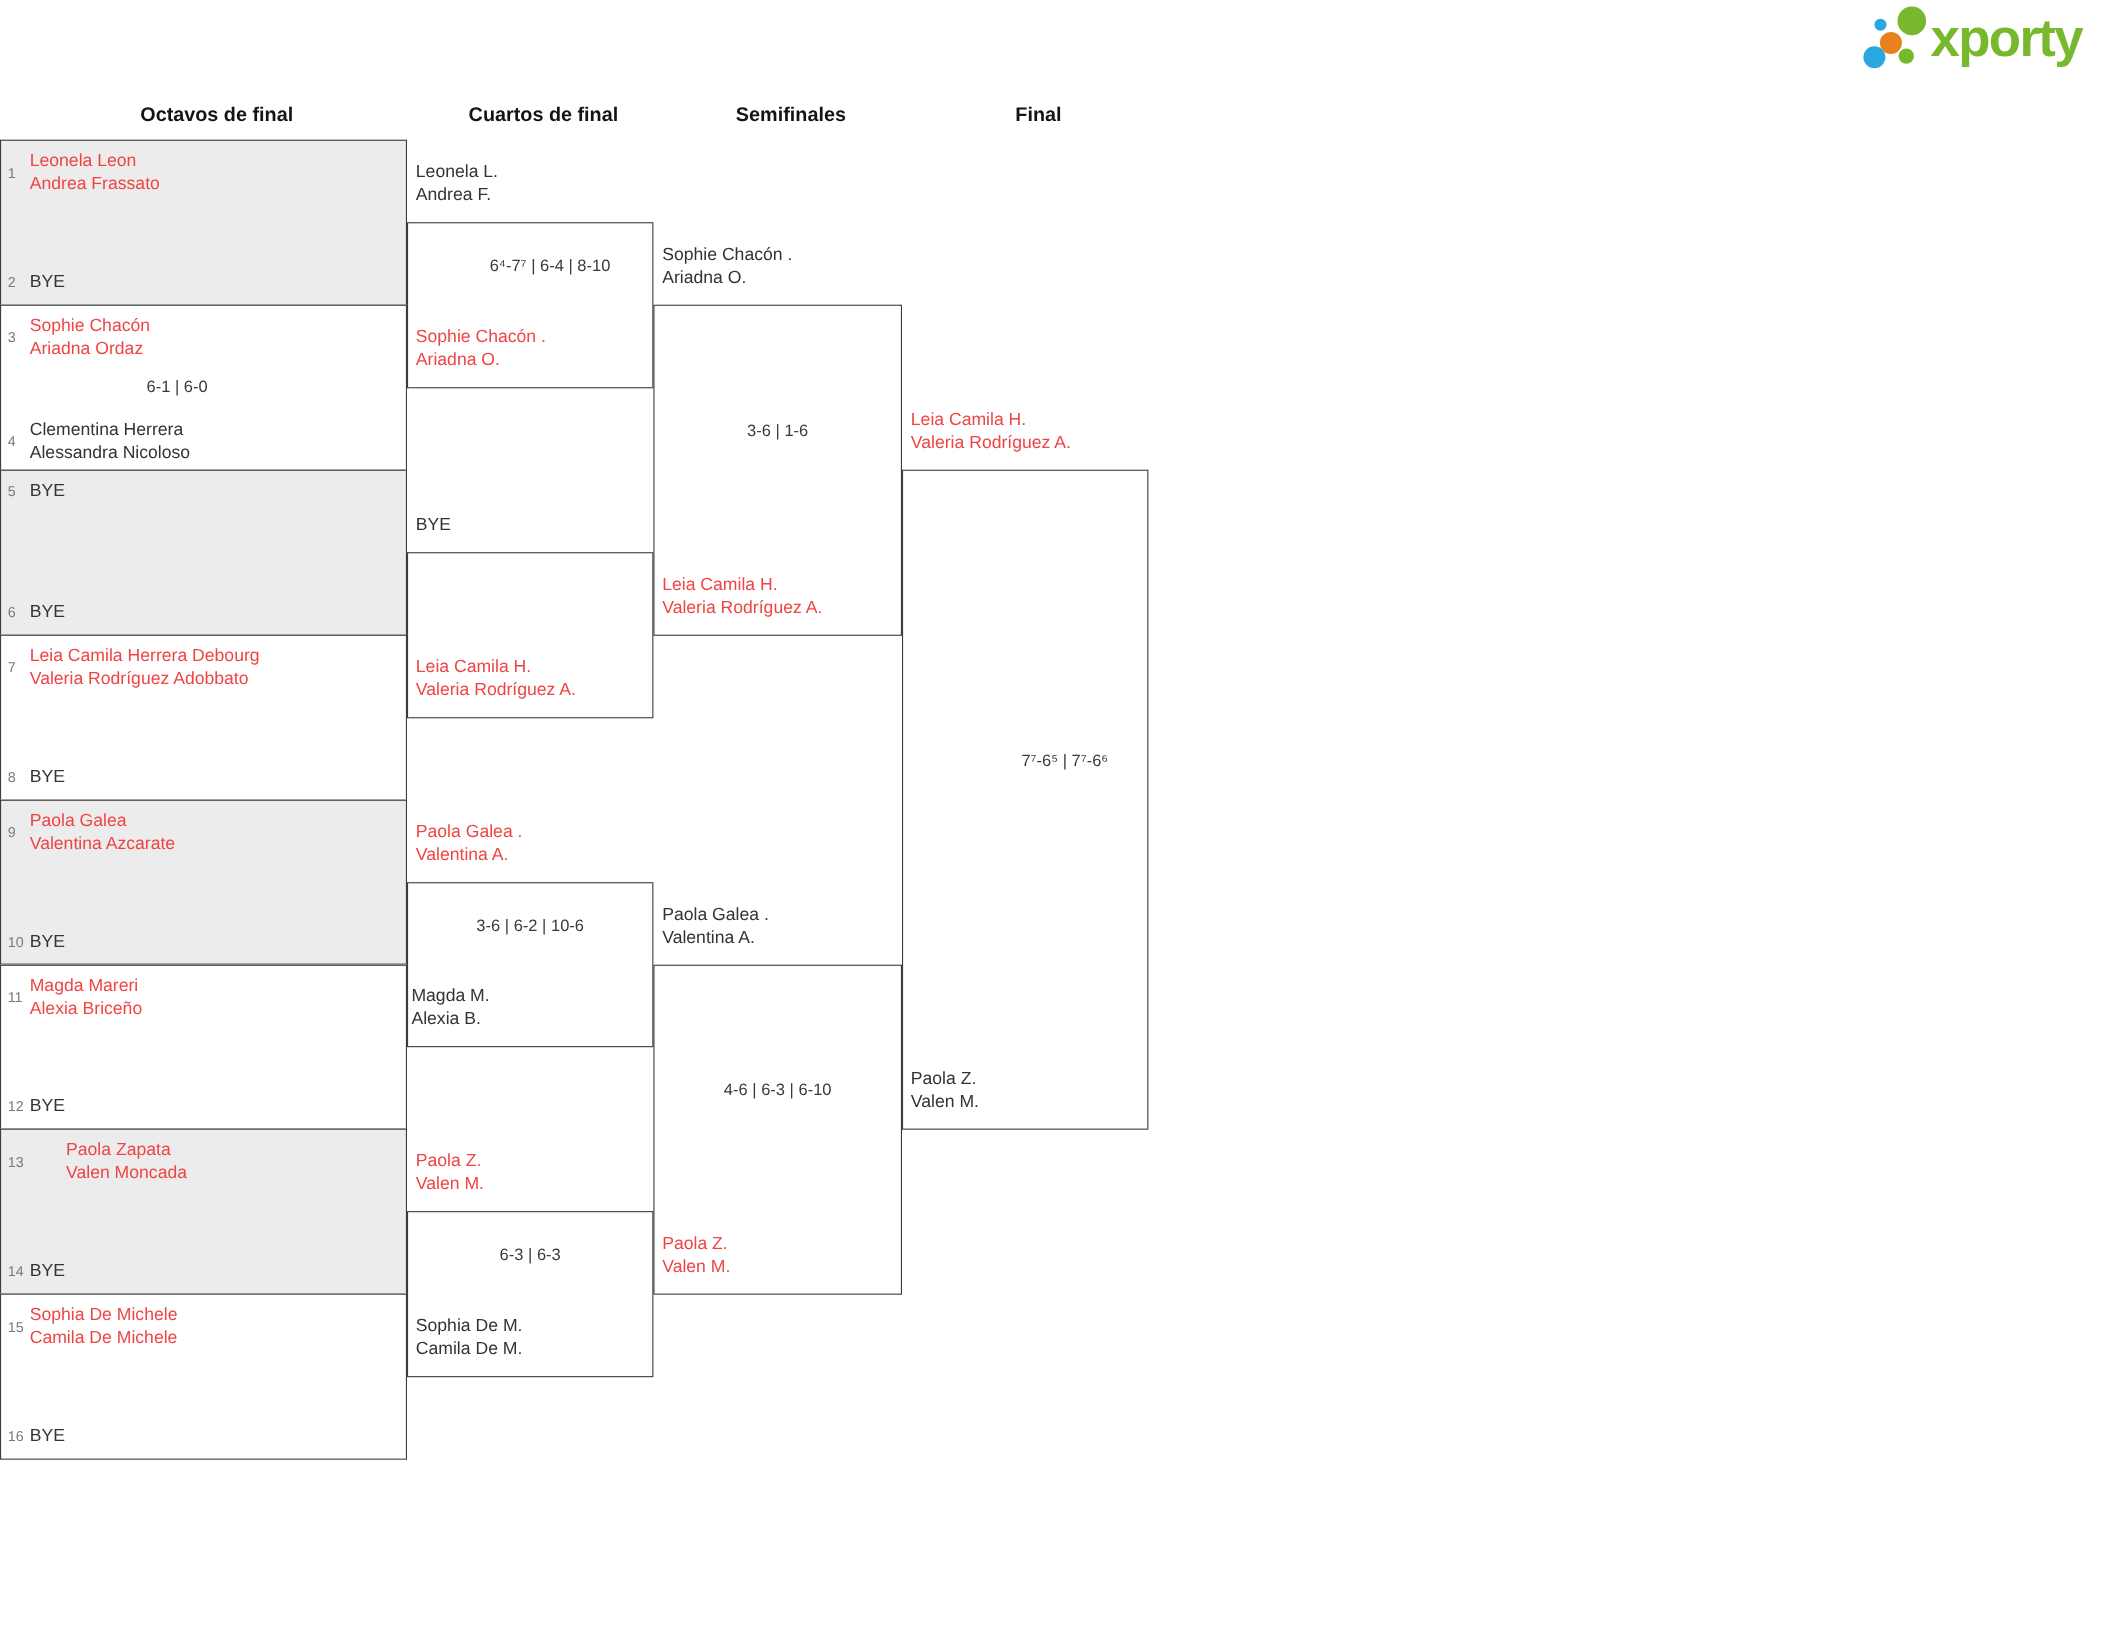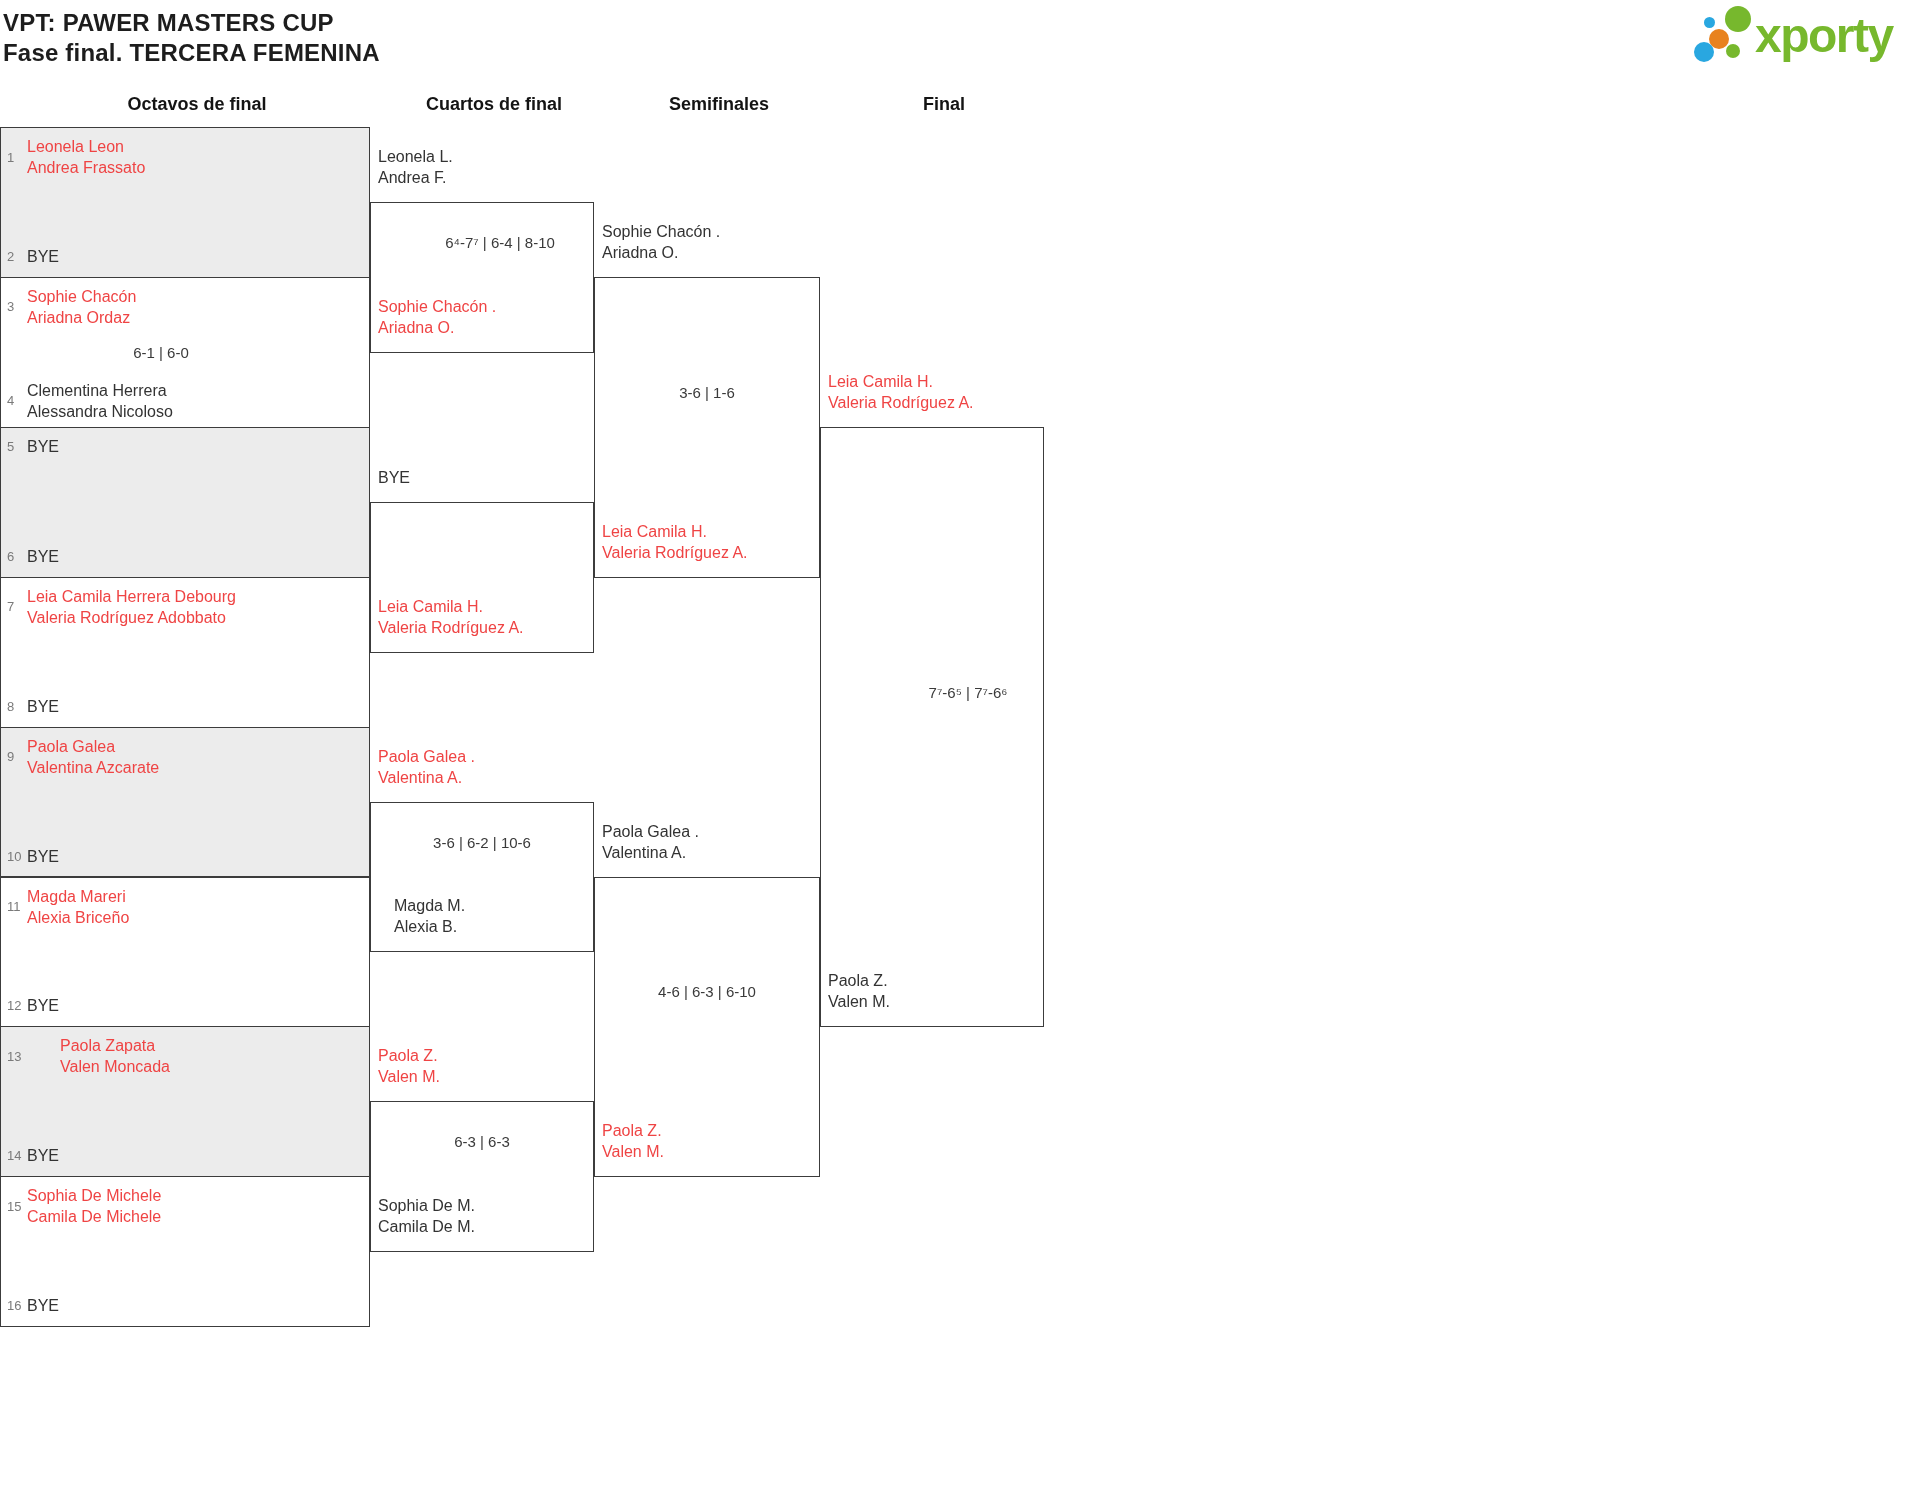--- a/index.html
+++ b/index.html
@@ -20,24 +20,20 @@
   .score{position:absolute;font-size:15px;color:#3a3a3a;text-align:center;transform:translateY(-50%);white-space:nowrap;}
   #logo{left:1690px;top:4px;width:228px;height:64px;}
   .dot{position:absolute;border-radius:50%;}
   #logo-text{position:absolute;left:65px;top:6px;font-size:48px;line-height:52px;font-weight:700;letter-spacing:-1.5px;}
 </style>
 </head>
 <body>
 
 <div id="page">
 
-  <div id="title" class="abs">
-    <div>VPT: PAWER MASTERS CUP</div>
-    <div>Fase final. TERCERA FEMENINA</div>
-  </div>
 
   <div id="logo" class="abs">
     <span class="dot dot-blue" style="left: 14px; top: 13px; width: 11px; height: 11px; background: rgb(41, 167, 224);"></span>
     <span class="dot dot-green" style="left: 35px; top: 2px; width: 26px; height: 26px; background: rgb(119, 184, 45);"></span>
     <span class="dot dot-orange" style="left: 19px; top: 25px; width: 20px; height: 20px; background: rgb(232, 130, 30);"></span>
     <span class="dot dot-blue" style="left: 4px; top: 38px; width: 20px; height: 20px; background: rgb(41, 167, 224);"></span>
     <span class="dot dot-green" style="left: 36px; top: 40px; width: 14px; height: 14px; background: rgb(119, 184, 45);"></span>
     <span id="logo-text" style="color: rgb(119, 184, 45);">xporty</span>
   </div>
 
@@ -187,21 +183,21 @@
           <div class="tline w">Valeria Rodríguez A.</div>
         </div>
       </div>
       <div class="mbox" style="left: 370px; top: 801.55px; width: 224px; height: 150.9px;"></div>
       <div class="teamblock" style="left: 378px; top: 745.55px;">
         <div>
           <div class="tline w">Paola Galea .</div>
           <div class="tline w">Valentina A.</div>
         </div>
       </div>
-      <div class="teamblock" style="left: 394px; top: 895.45px;">
+      <div class="teamblock" style="left: 374px; top: 895.45px;">
         <div>
           <div class="tline">Magda M.</div>
           <div class="tline">Alexia B.</div>
         </div>
       </div>
       <div class="score" style="left: 370px; width: 224px; top: 841.5px;">3-6 | 6-2 | 10-6</div>
       <div class="mbox" style="left: 370px; top: 1101.35px; width: 224px; height: 150.9px;"></div>
       <div class="teamblock" style="left: 378px; top: 1045.35px;">
         <div>
           <div class="tline w">Paola Z.</div>

